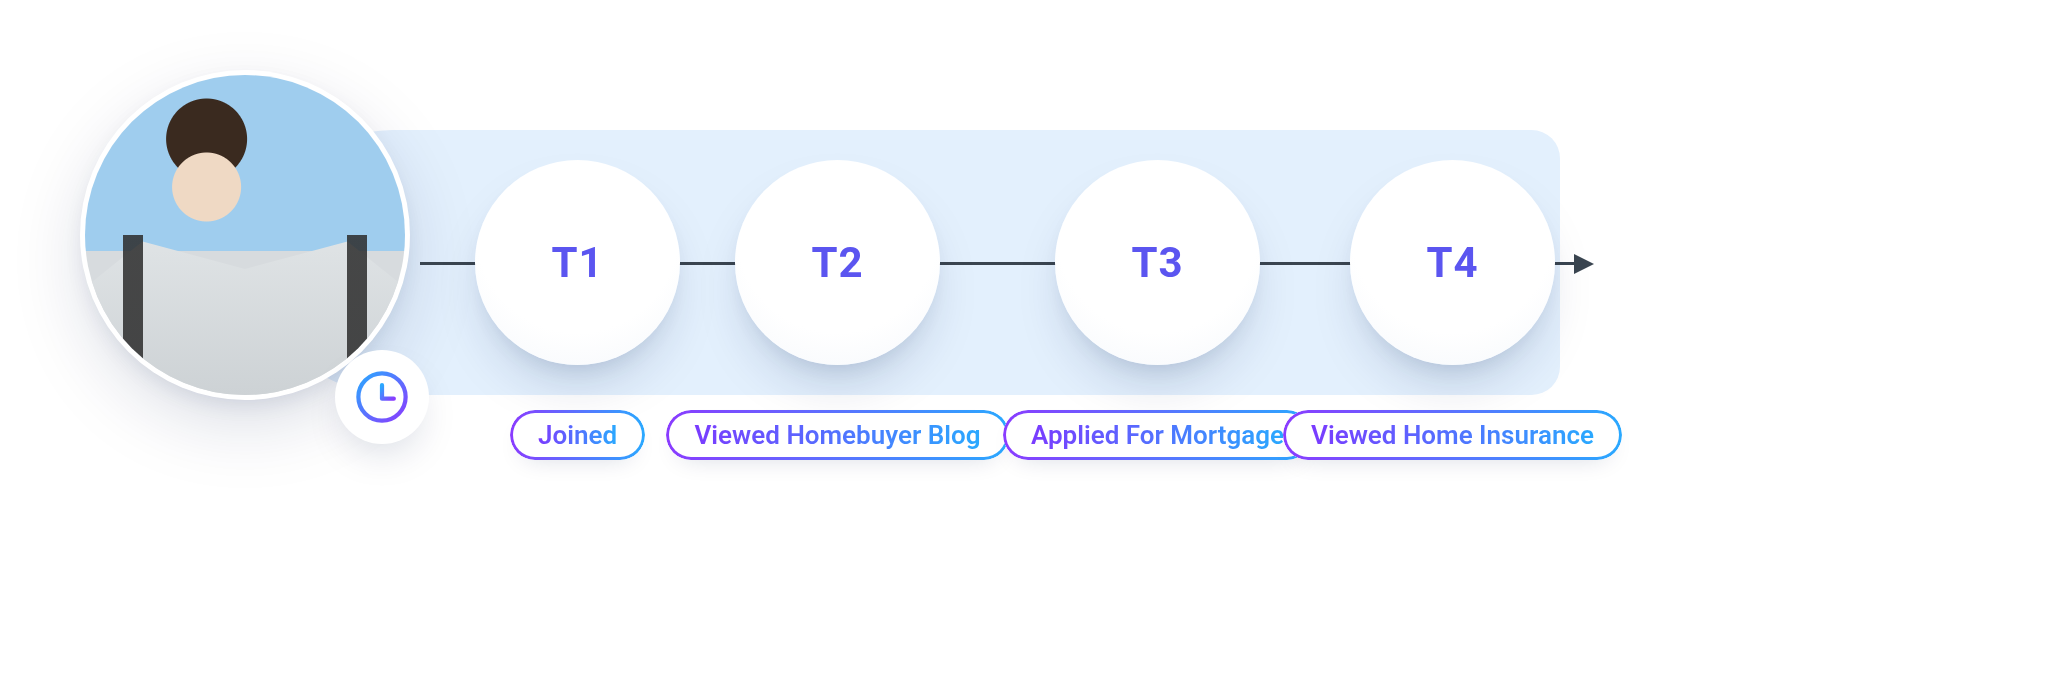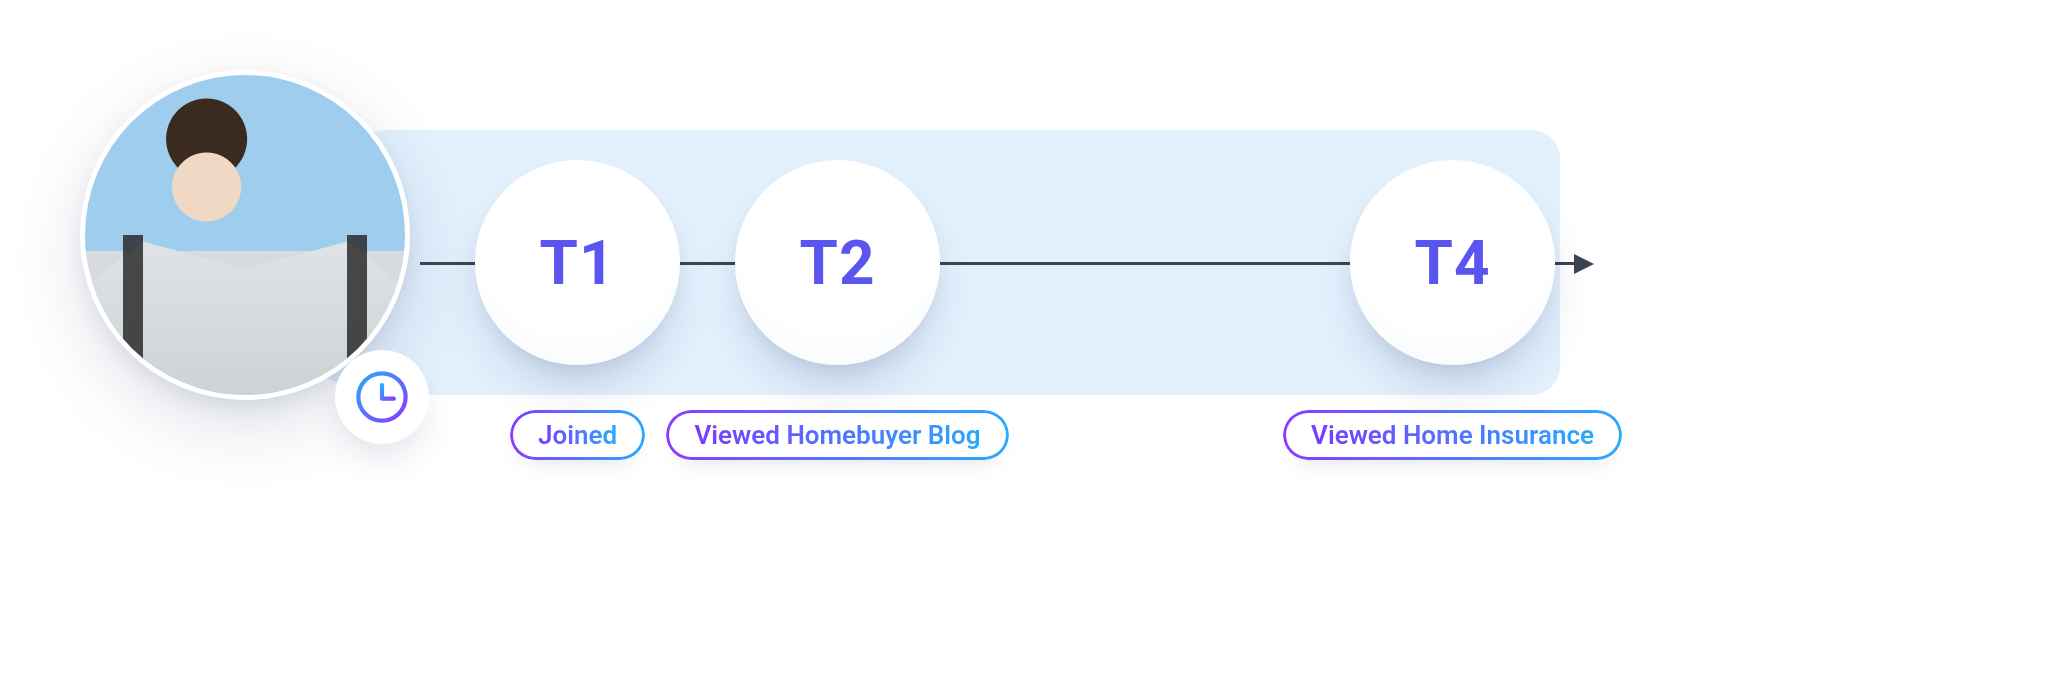--- a/index.html
+++ b/index.html
@@ -124,21 +124,21 @@
     align-items:center;
   }
   .bubble{
     width:205px;height:205px;
     border-radius:50%;
     background:radial-gradient(circle at 50% 35%, #ffffff 0 60%, #f4f7fb 100%);
     box-shadow:0 28px 55px -18px rgba(0,30,80,0.22), 0 10px 24px -12px rgba(0,30,80,0.12);
     display:flex;
     align-items:center;
     justify-content:center;
-    font-size:62px;
+    font-size:42px;
     font-weight:700;
     color:#5b55f0;
     letter-spacing:1px;
   }
 
   .pill{
     margin-top:45px;
     padding:12px 28px;
     border-radius:999px;
     background:#ffffff;
@@ -208,20 +208,24 @@
     <div class="step s0">
       <div class="bubble">T1</div>
       <div class="pill"><span>Joined</span></div>
     </div>
 
     <div class="step s1">
       <div class="bubble">T2</div>
       <div class="pill"><span>Viewed Homebuyer Blog</span></div>
     </div>
 
+    <div class="step s2">
+      <div class="bubble">T3</div>
+      <div class="pill"><span>Applied For Mortgage</span></div>
+    </div>
 
     <div class="step s3">
       <div class="bubble">T4</div>
       <div class="pill"><span>Viewed Home Insurance</span></div>
     </div>
 
   </div>
 </div>
 
 </body></html>

